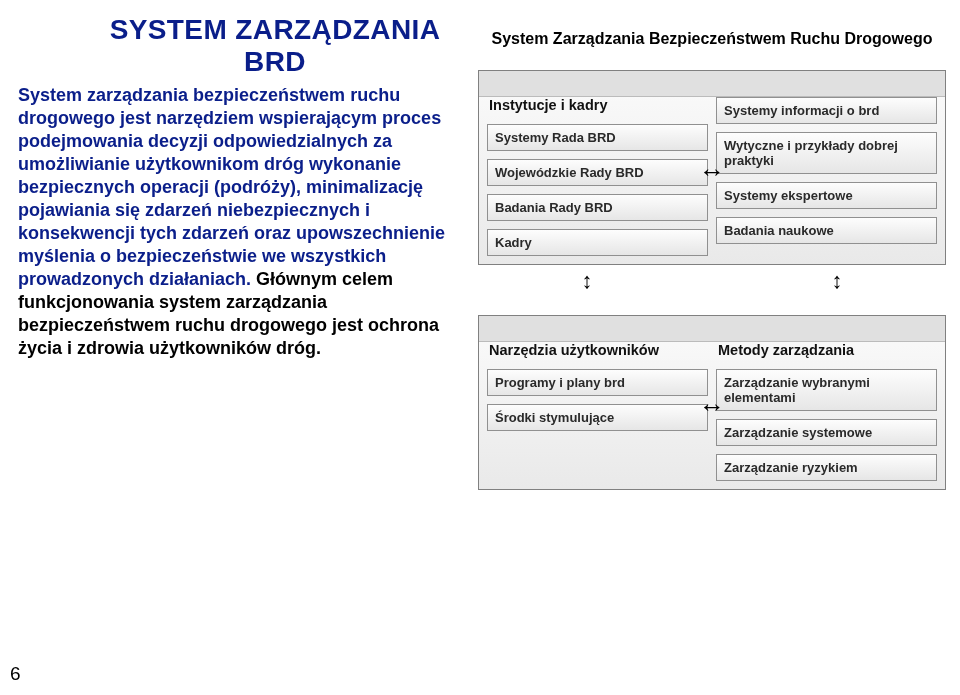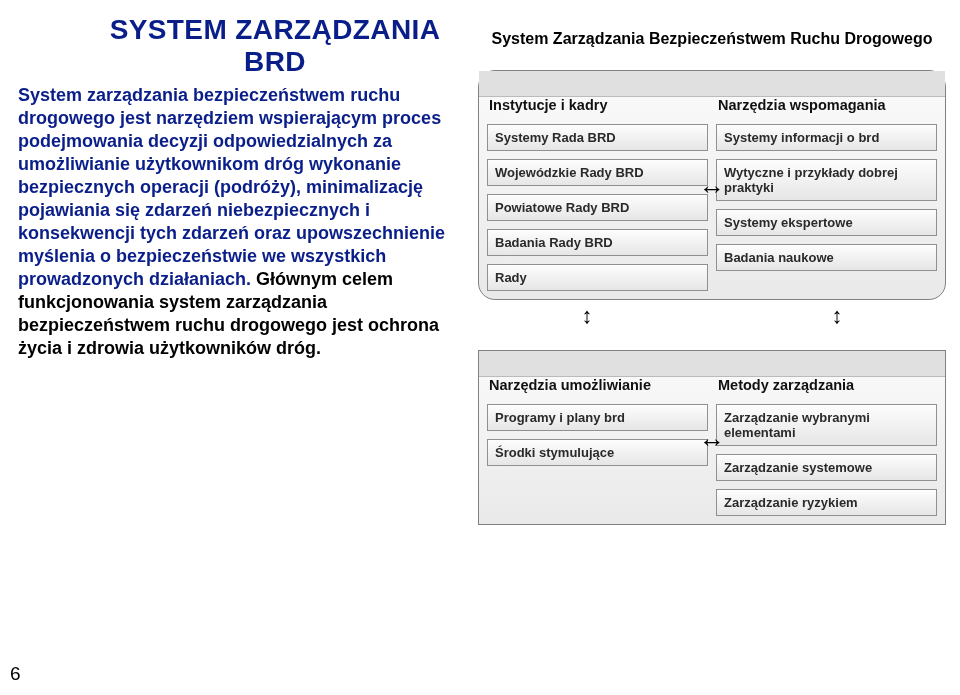--- a/index.html
+++ b/index.html
@@ -128,51 +128,49 @@
     <div class="title">SYSTEM ZARZĄDZANIA BRD</div>
     <div class="body-text">
       <span class="p1">System zarządzania bezpieczeństwem ruchu drogowego jest narzędziem wspierającym proces podejmowania decyzji odpowiedzialnych za umożliwianie użytkownikom dróg wykonanie bezpiecznych operacji (podróży), minimalizację pojawiania się zdarzeń niebezpiecznych i konsekwencji tych zdarzeń oraz upowszechnienie myślenia o bezpieczeństwie we wszystkich prowadzonych działaniach.</span>
       <span class="p2"> <span>Głównym celem funkcjonowania system zarządzania bezpieczeństwem ruchu drogowego jest ochrona życia i zdrowia użytkowników dróg.</span></span>
     </div>
   </div>
 
   <div class="right-col">
     <div class="diagram-title">System Zarządzania Bezpieczeństwem Ruchu Drogowego</div>
 
-    <div class="diagram-block" style="position:relative;border-radius:17px;">
+    <div class="diagram-block" style="position:relative;">
       <div class="block-header"></div>
       <div class="block-inner">
         <div class="col">
           <div class="col-title">Instytucje i kadry</div>
           <div class="panel">Systemy Rada BRD</div>
           <div class="panel">Wojewódzkie Rady BRD</div>
-          <div class="panel">Powiatowe Rady BRD</div>
           <div class="panel">Badania Rady BRD</div>
-          <div class="panel">Rady</div>
+          <div class="panel">Kadry</div>
         </div>
         <div class="arrow">↔</div>
         <div class="col">
-          <div class="col-title">Narzędzia wspomagania</div>
           <div class="panel">Systemy informacji o brd</div>
           <div class="panel">Wytyczne i przykłady dobrej praktyki</div>
           <div class="panel">Systemy ekspertowe</div>
           <div class="panel">Badania naukowe</div>
         </div>
       </div>
       <div style="position:absolute; bottom:-30px; left:22%; font-size:22px; font-weight:900;">↕</div>
       <div style="position:absolute; bottom:-30px; right:22%; font-size:22px; font-weight:900;">↕</div>
     </div>
 
     <div style="height:22px;"></div>
 
     <div class="diagram-block">
       <div class="block-header"></div>
       <div class="block-inner">
         <div class="col">
-          <div class="col-title">Narzędzia umożliwianie</div>
+          <div class="col-title">Narzędzia użytkowników</div>
           <div class="panel">Programy i plany brd</div>
           <div class="panel">Środki stymulujące</div>
         </div>
         <div class="arrow">↔</div>
         <div class="col">
           <div class="col-title">Metody zarządzania</div>
           <div class="panel">Zarządzanie wybranymi elementami</div>
           <div class="panel">Zarządzanie systemowe</div>
           <div class="panel">Zarządzanie ryzykiem</div>
         </div>

